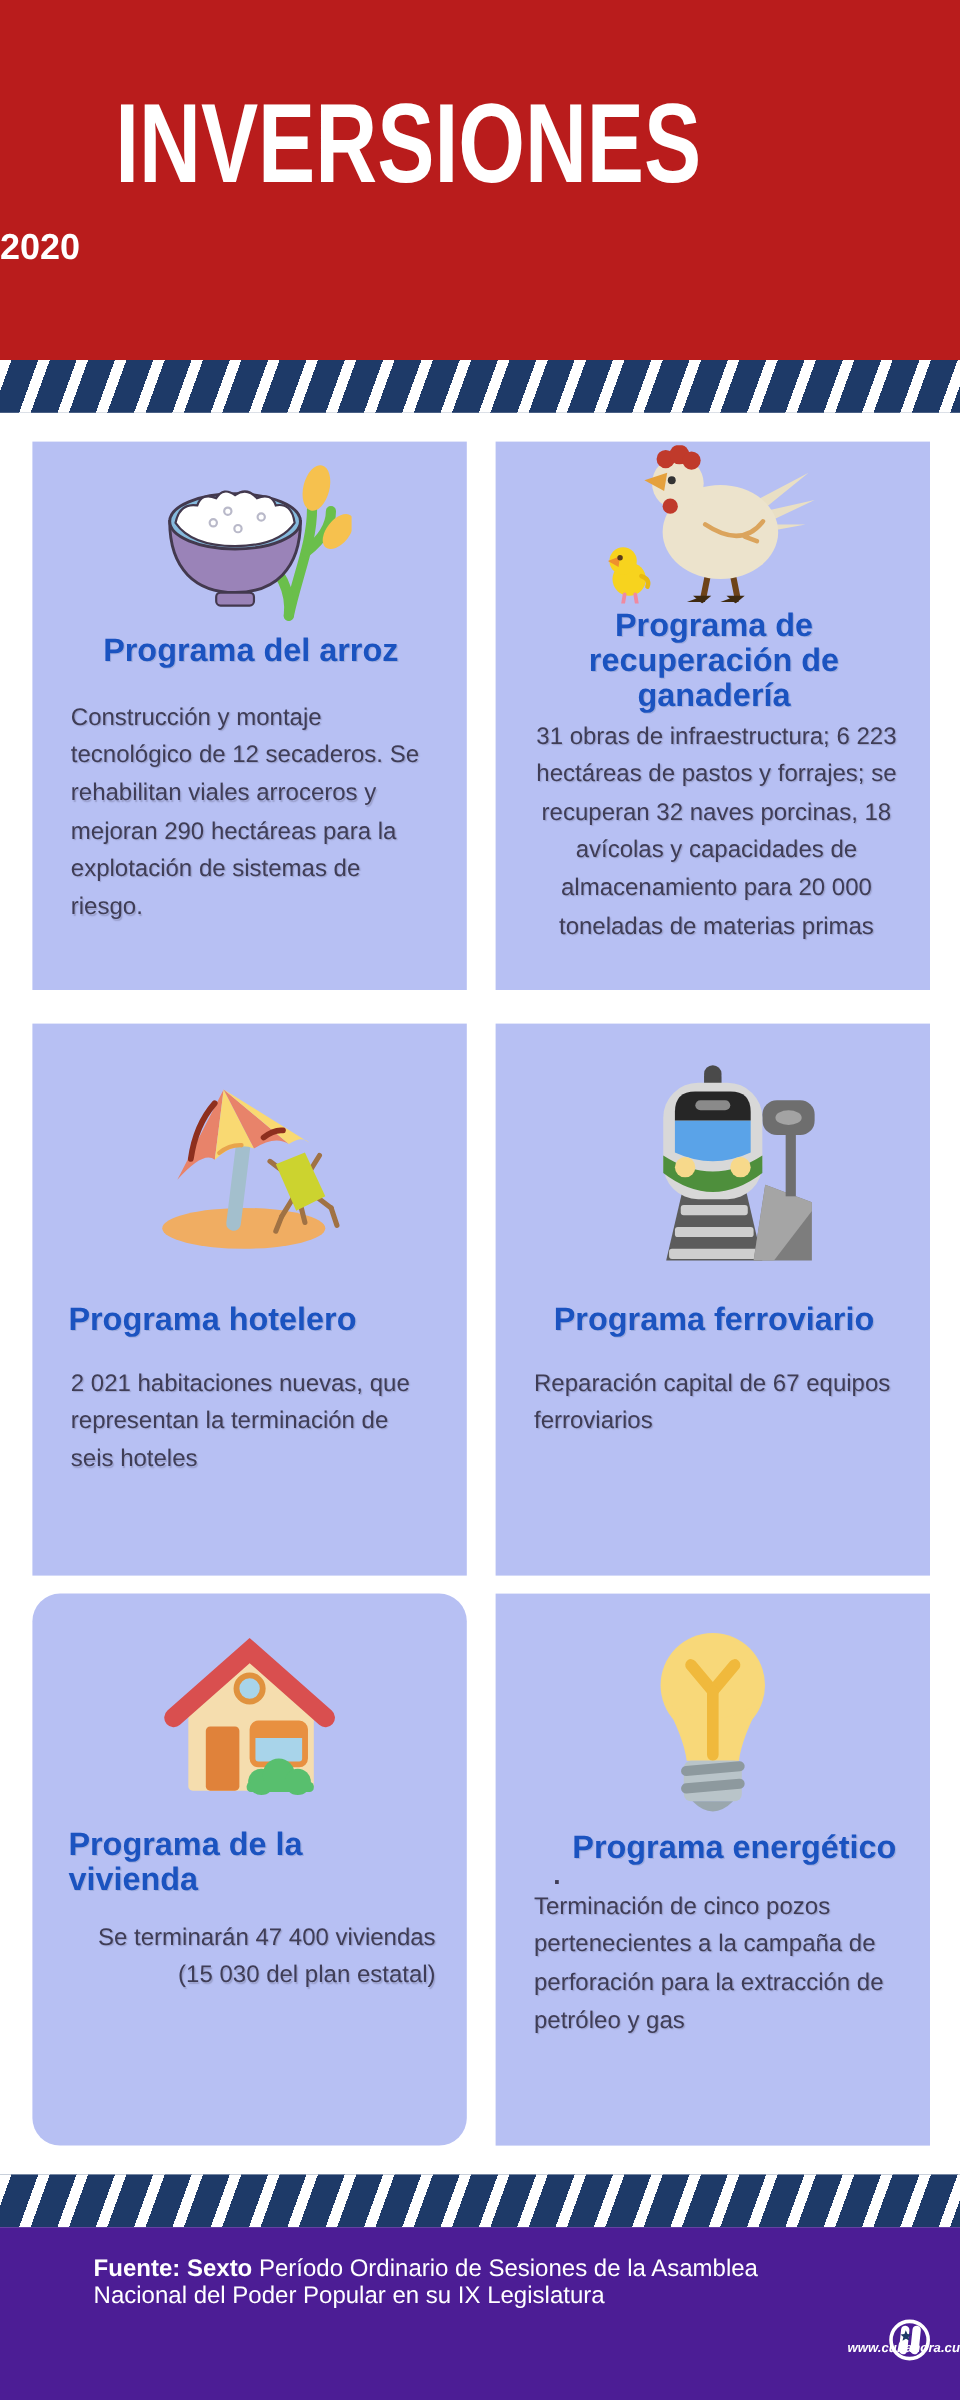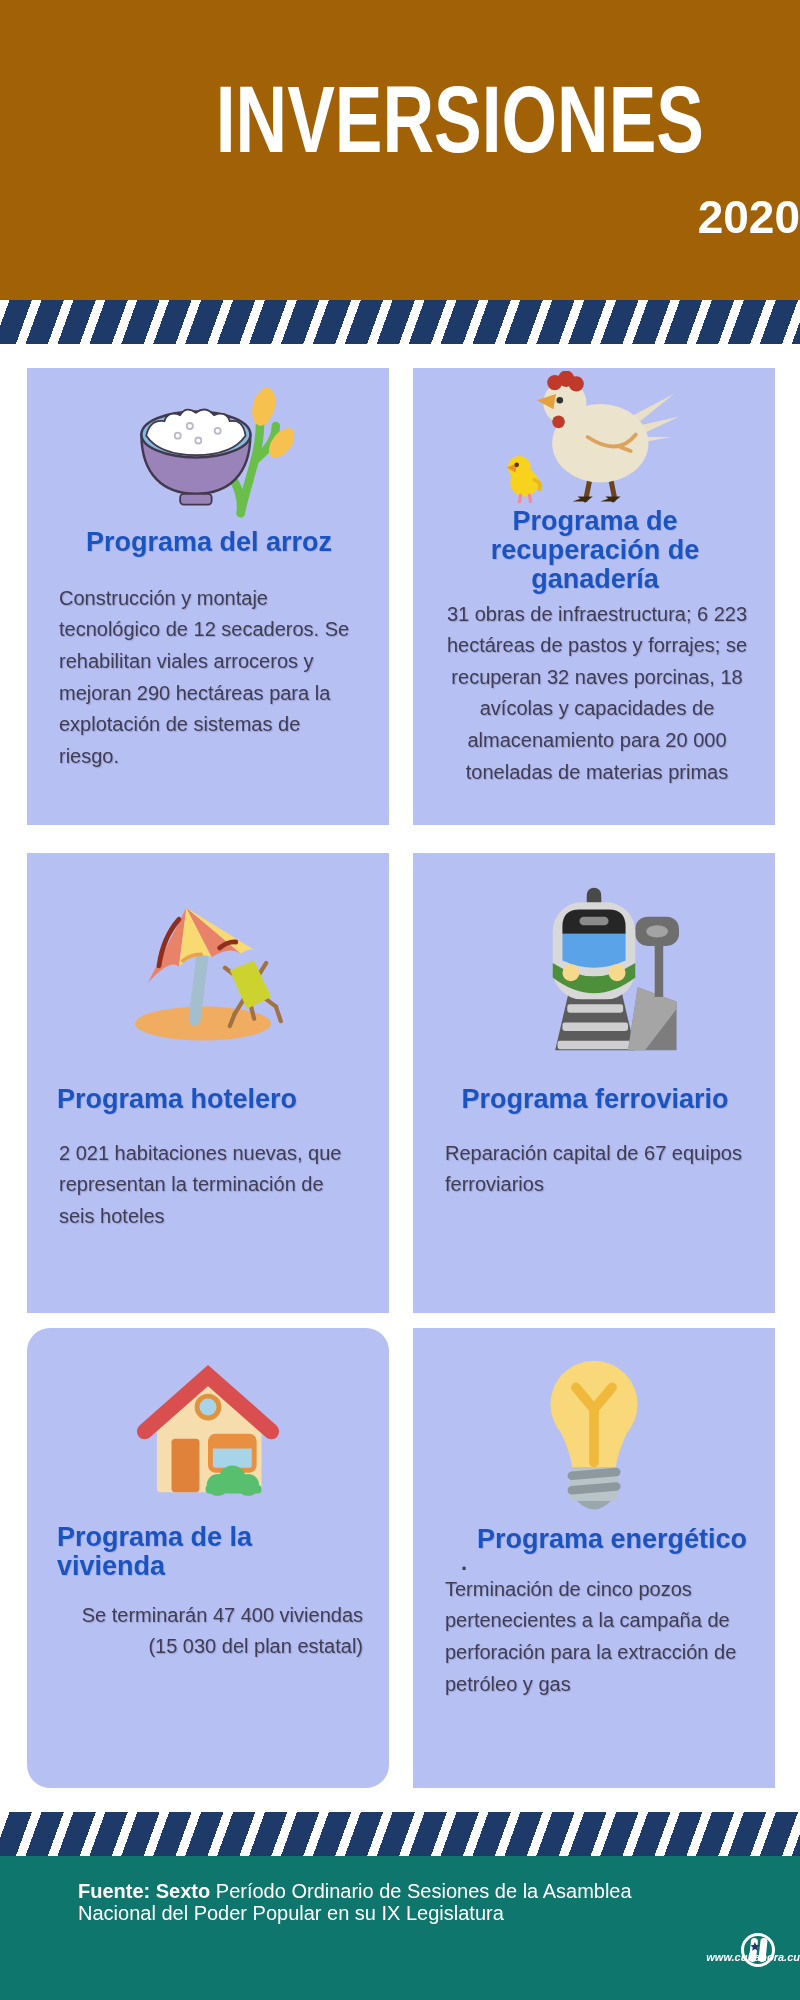--- a/index.html
+++ b/index.html
@@ -4,28 +4,28 @@
 <style>
   html,body { margin:0; padding:0; }
   .page {
     position:relative; width:800px; height:2000px;
     background:#ffffff; overflow:hidden;
     font-family:"Liberation Sans", sans-serif;
   }
   
   .header {
     position:absolute; top:0; left:0; width:800px; height:300px;
-    background:#a16207; color:#fff; text-align:right;
+    background:#b91c1c; color:#fff; text-align:left;
   }
   .main-title {
     margin:0; padding-top:66px; font-size:94px; font-weight:bold;
     letter-spacing:0px; transform:scaleX(.76); transform-origin:50% 50%;
     white-space:nowrap;
   }
-  .year { margin:0; margin-top:16px; font-size:46px; font-weight:bold; }
+  .year { margin:0; margin-top:16px; font-size:30px; font-weight:bold; }
   .stripes {
     position:absolute; left:0; width:800px; height:44px;
     background-color:#1e3a68;
     background-image:repeating-linear-gradient(110deg, #ffffff 0 9px, rgba(0,0,0,0) 9px 30px);
   }
   .stripes.top { top:300px; }
   .stripes.bottom { top:1812px; }
   
   .card { position:absolute; width:362px; background:#b7c0f3; }
   .c1 { left:27px;  top:368px;  height:457px; }
@@ -57,21 +57,21 @@
     color:#3f3d56; text-shadow:1px 1px 1px rgba(63,61,86,.25);
   }
   .c1 .card-text { margin-top:26px; }
   .c2 .card-text { margin-top:5px; }
   .c5 .card-text { margin-top:19px;text-align:right; }
   .c6 .card-text { margin-top:6px; }
   .stray { margin:4px 0 0 48px; font-size:22px; line-height:10px; color:#3f3d56; font-weight:bold; }
   
   .footer-band {
     position:absolute; top:1856px; left:0; width:800px; height:144px;
-    background:#0f766e; color:#fff;
+    background:#4c1d95; color:#fff;
   }
   .source {
     width:600px; margin:24px 0 0 78px; font-size:20px; line-height:22px;
   }
   .source .b { font-weight:bold; }
   .website {
     margin-top:27px; text-align:right; font-style:italic; font-weight:bold;
     font-size:11px;
   }
   .logo { position:absolute; top:74px; right:22px; width:40px; height:40px; }

